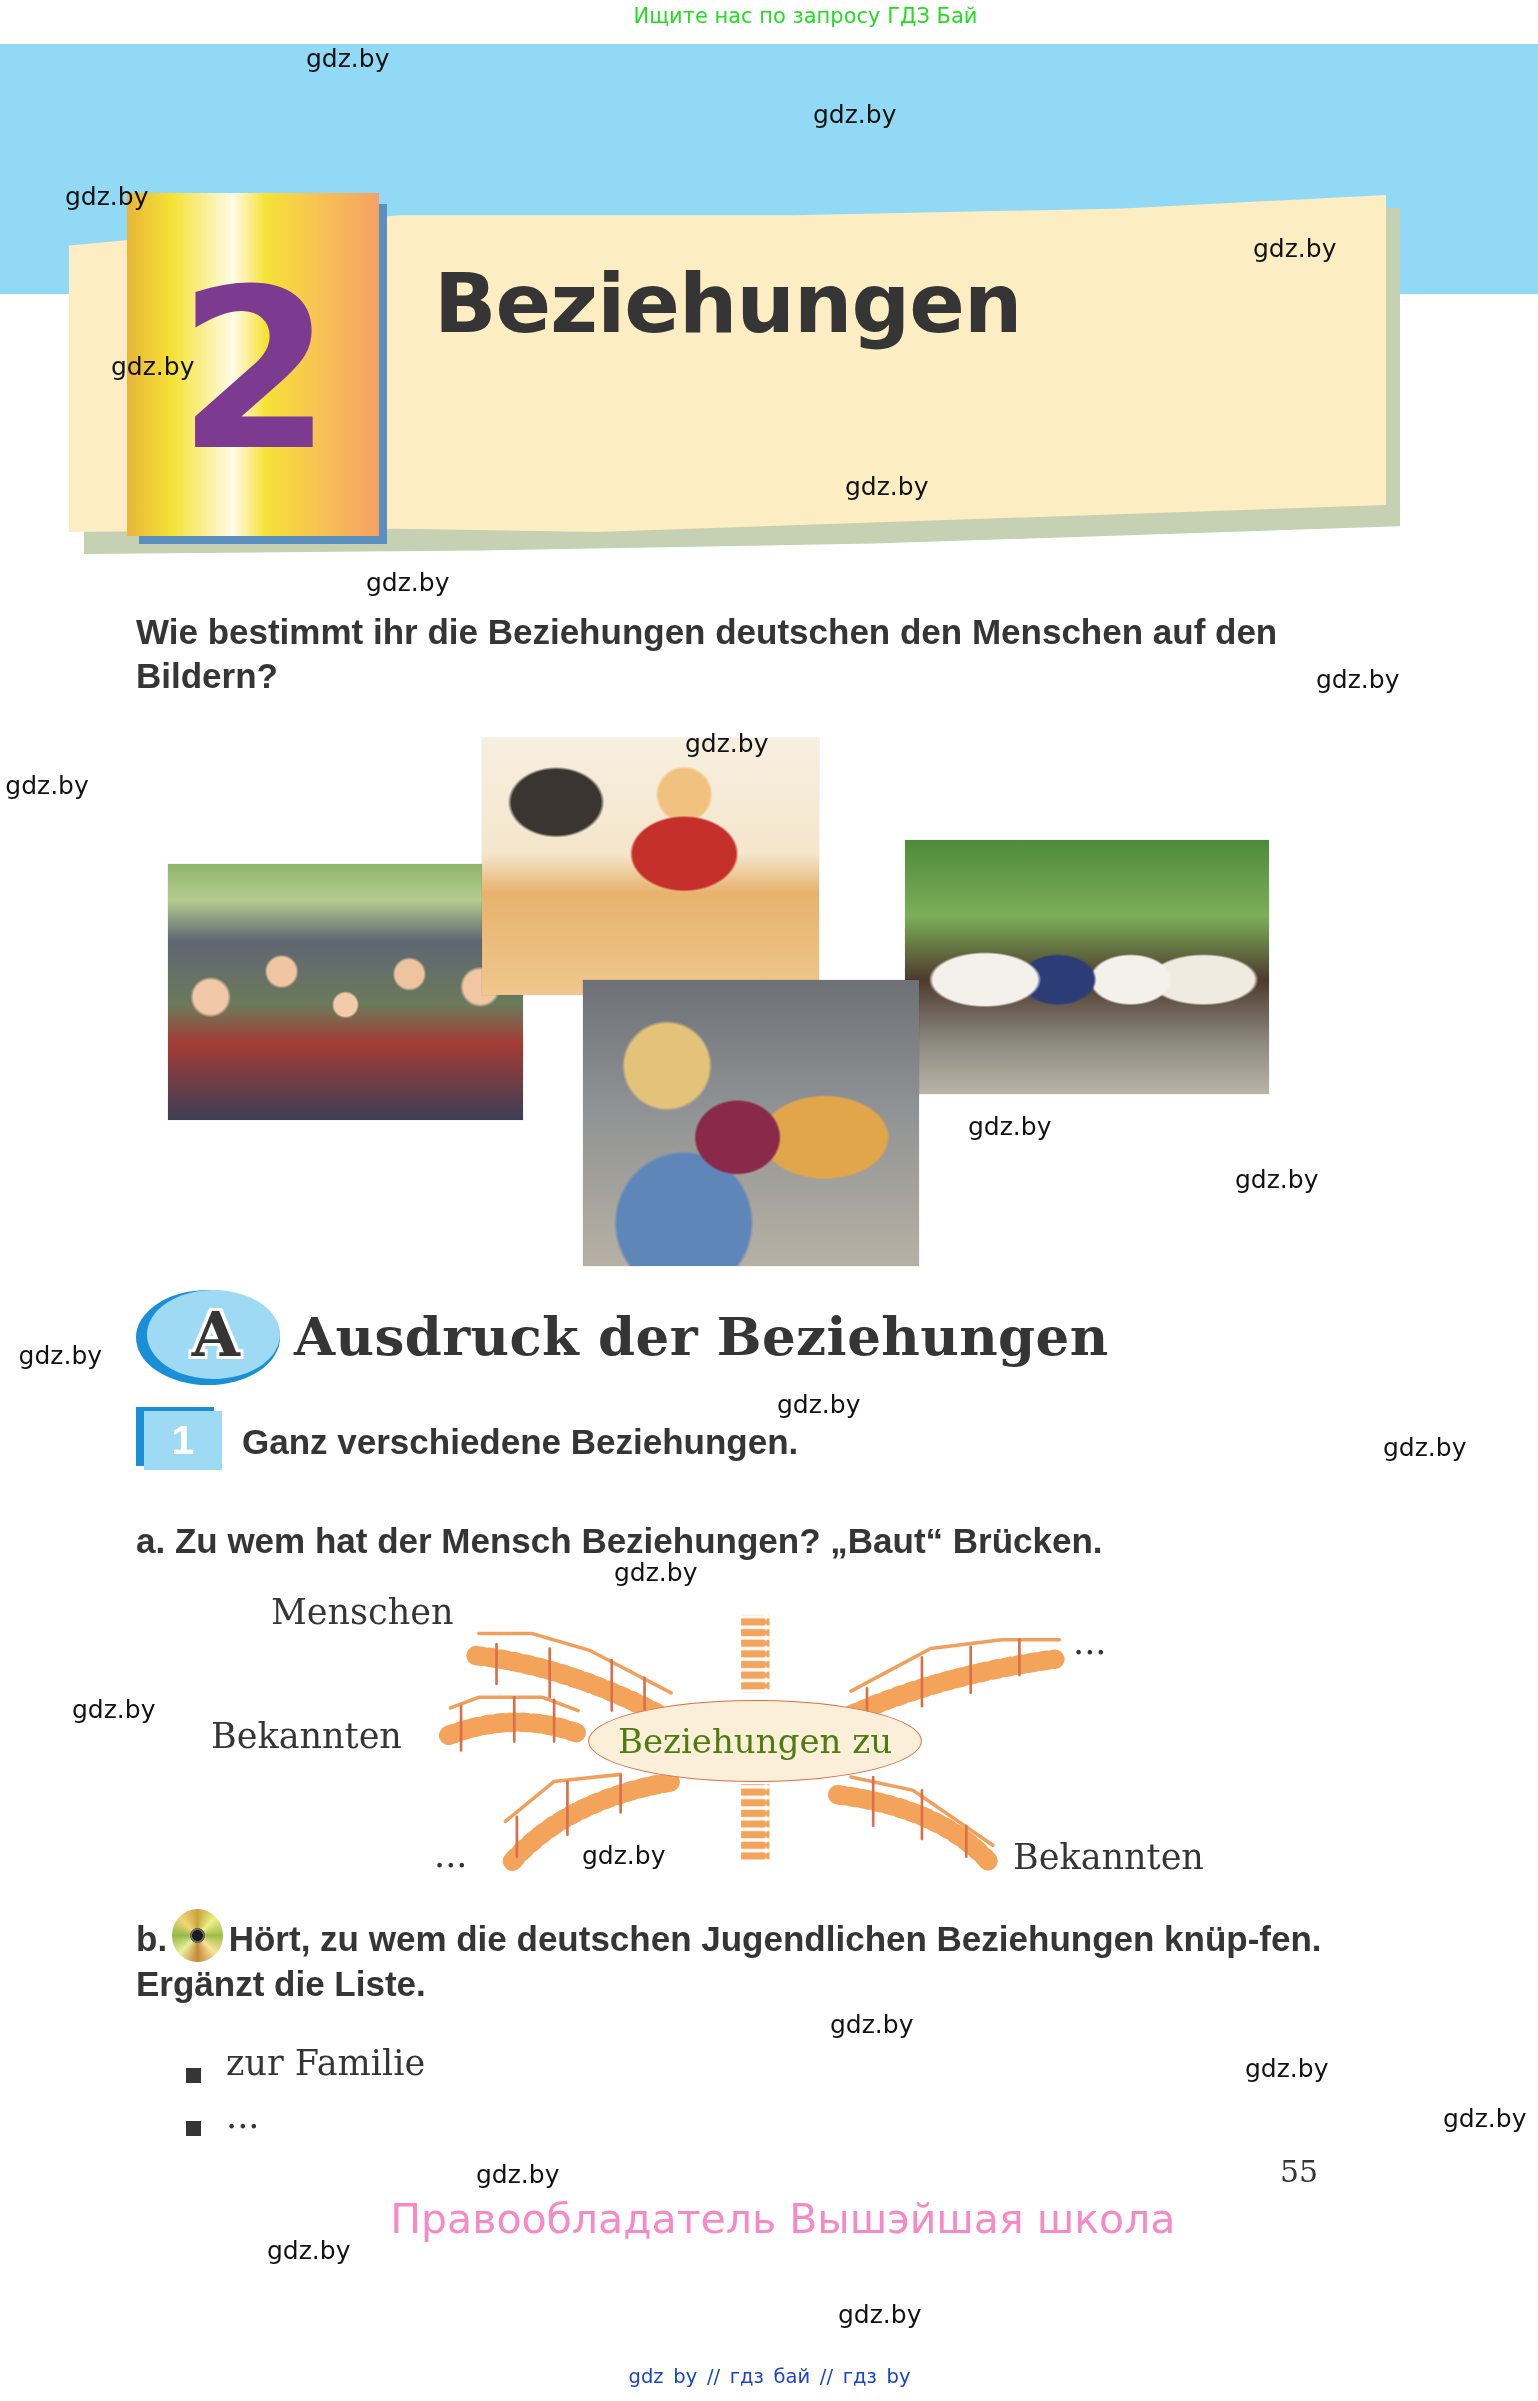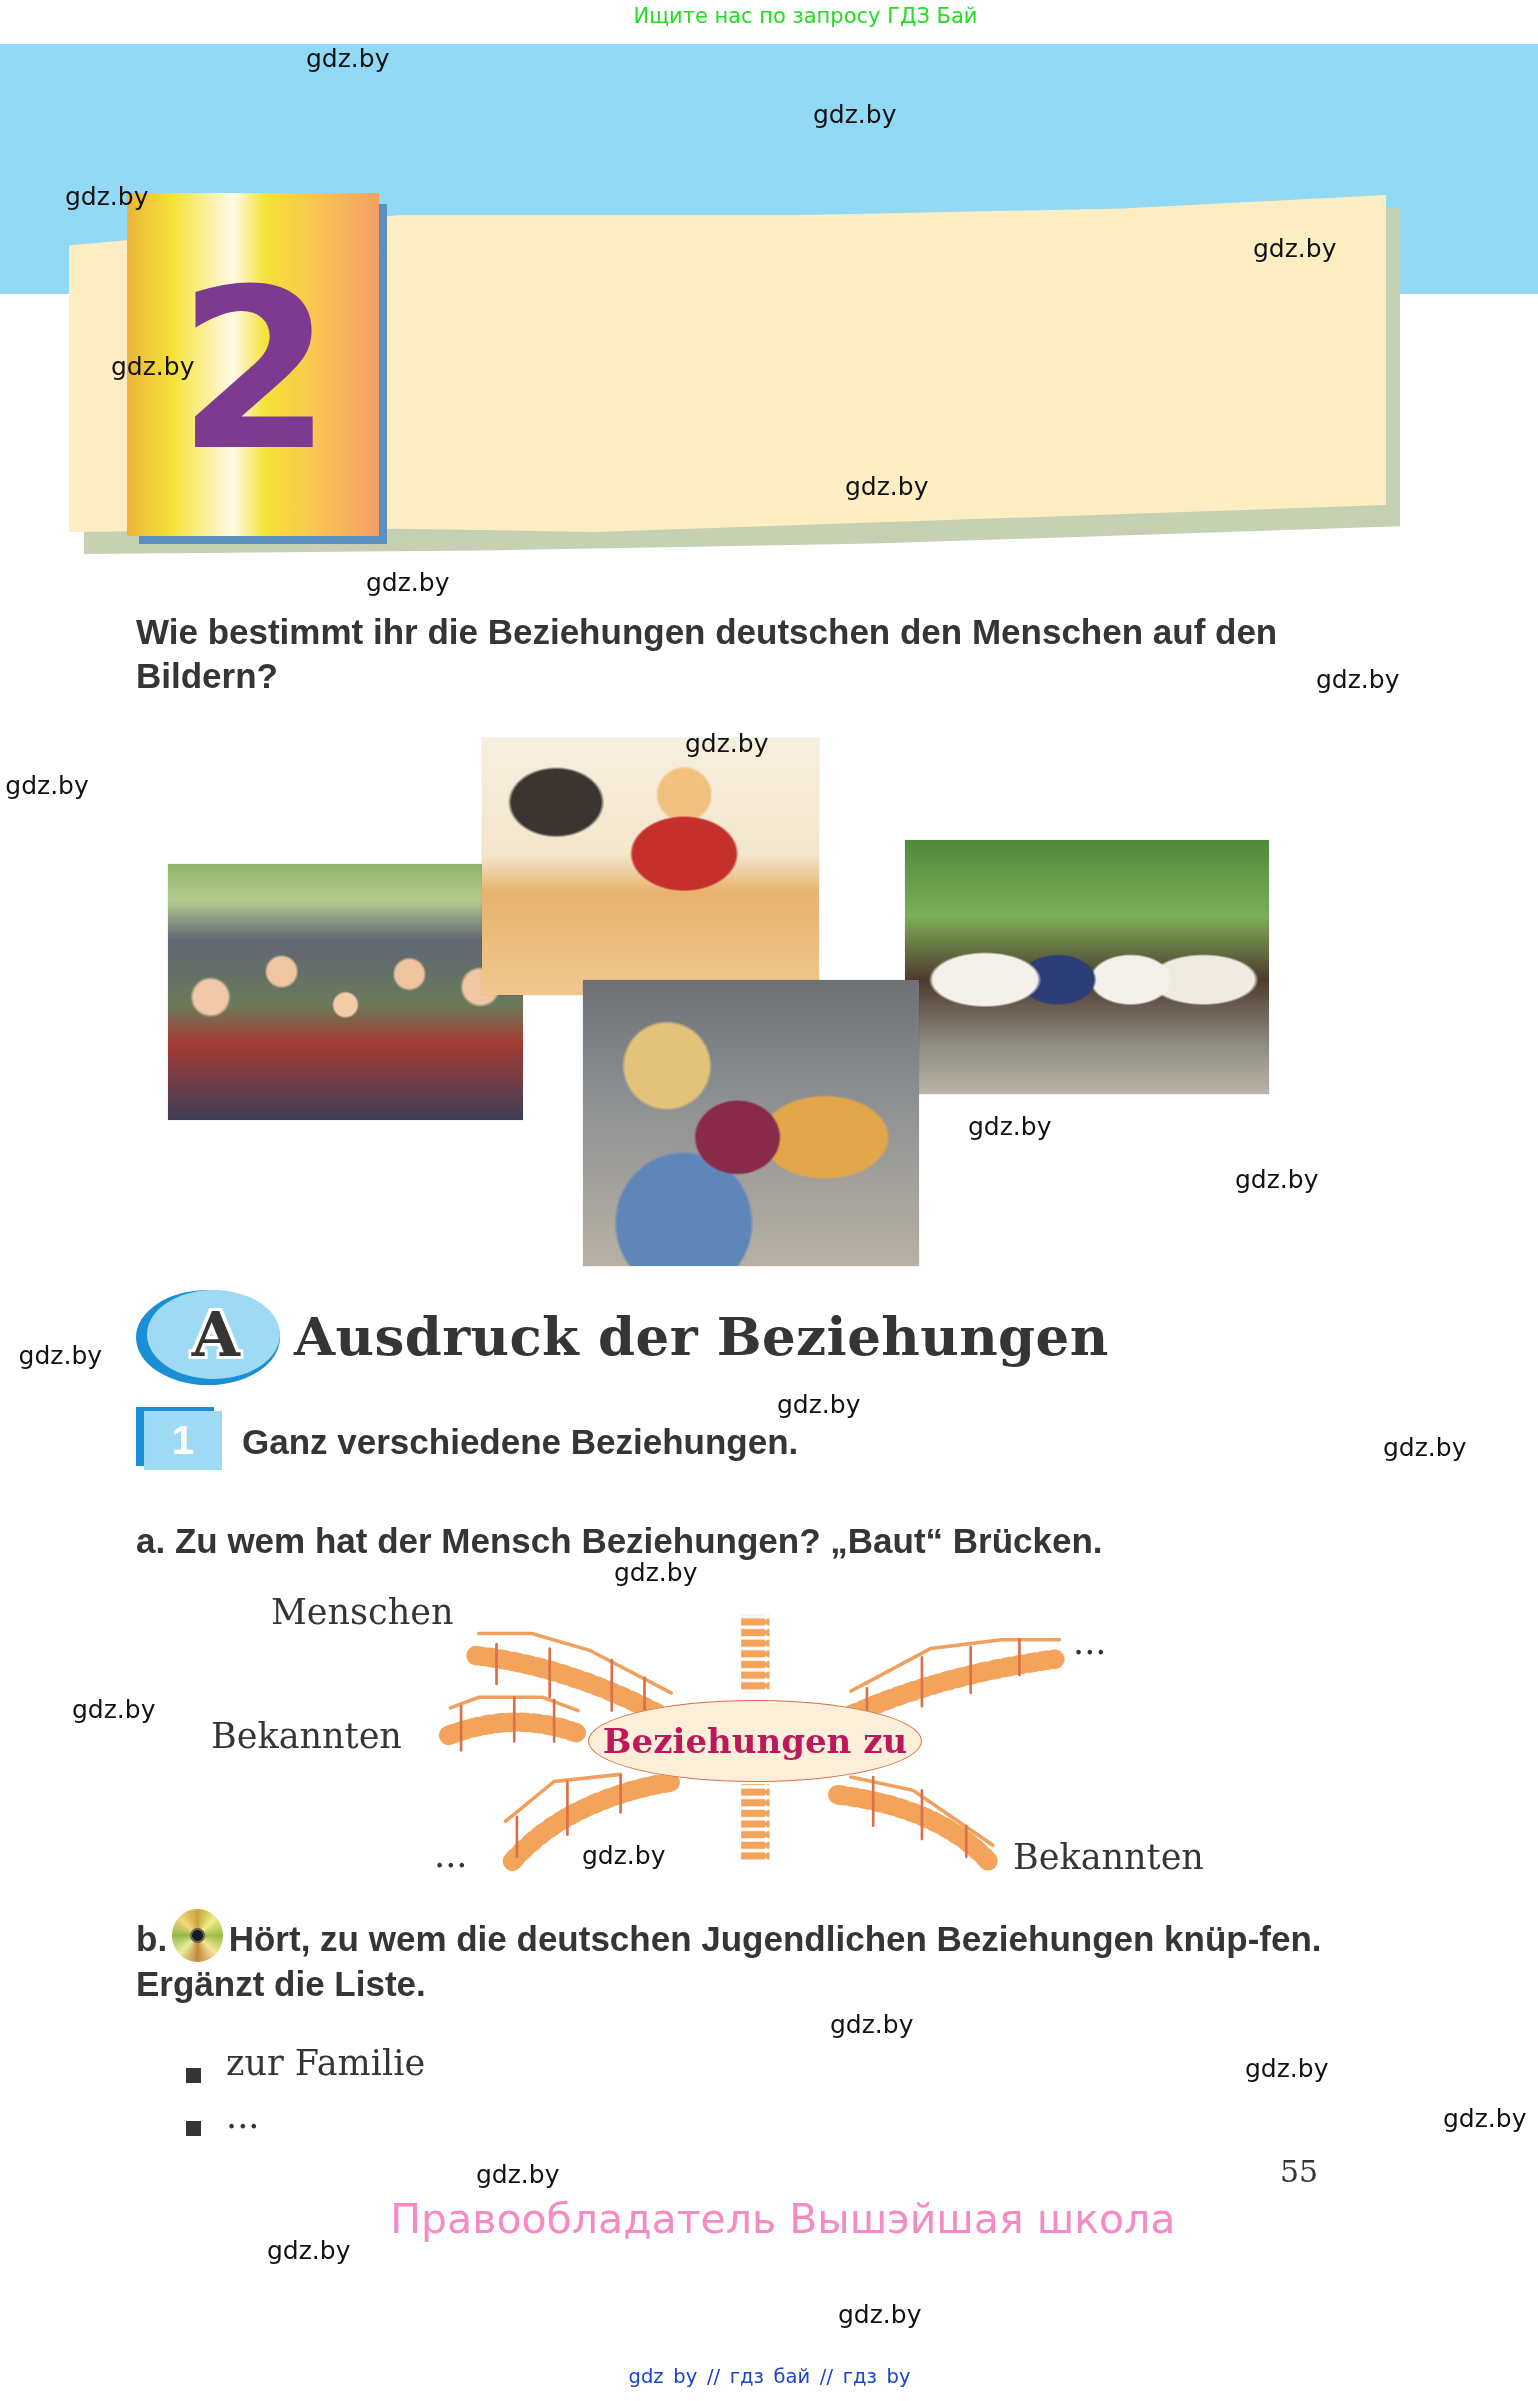--- a/index.html
+++ b/index.html
@@ -118,21 +118,21 @@
     }
     .diagram-label {
       font-family: "DejaVu Serif", serif; font-size: 35px; color: #353535; white-space: nowrap;
     }
     .diagram-ellipse {
       left: 588px; top: 1700px; width: 332px; height: 80px; border-radius: 50%;
       background: #fcefd9; border: 1.8px solid #d9704a;
       display: flex; align-items: center; justify-content: center;
     }
     .diagram-center-text {
-      font-family: "DejaVu Serif", serif; font-weight: bold; font-size: 34px; color: #be185d;
+      font-family: "DejaVu Serif", serif; font-weight: normal; font-size: 34px; color: #4d7c0f;
     }
     .list { left: 186px; top: 2030px; }
     .list-item { display: flex; align-items: flex-end; height: 53px; }
     .bullet { width: 15px; height: 15px; background: #353535; margin-right: 25px; }
     .list-text { font-family: "DejaVu Serif", serif; font-size: 35px; color: #353535; }
     .page-number { left: 1280px; top: 2154px; font-family: "DejaVu Serif", serif; font-size: 30px; color: #353535; }
     .rights {
       left: 0; top: 2195px; width: 1539px; text-align: center; font-size: 41px; color: #f58ac4;
       font-family: "DejaVu Sans", sans-serif; padding-left: 26.6px; box-sizing: border-box;
     }
@@ -147,20 +147,21 @@
 <div class="abs topnote">Ищите нас по запросу ГДЗ Бай</div>
 
 <div class="abs skyband"></div>
 <div class="abs ribbon-shadow"></div>
 <div class="abs ribbon"></div>
 <div class="abs chapter-shadow"></div>
 <div class="abs chapter-panel">
   <span class="chapter-num">2</span>
 </div>
 <div class="abs chapter-title">
+  <div>Beziehungen</div>
 </div>
 
 <div class="abs question">Wie bestimmt ihr die Beziehungen deutschen den Menschen auf den Bildern?</div>
 
 <div class="abs photo photo-crowd"></div>
 <div class="abs photo photo-class"></div>
 <div class="abs photo photo-seniors"></div>
 <div class="abs photo photo-family"></div>
 
 <div class="abs section-badge">

